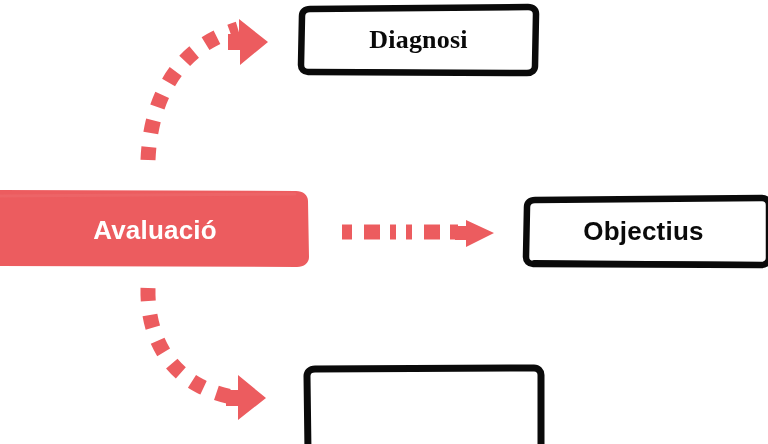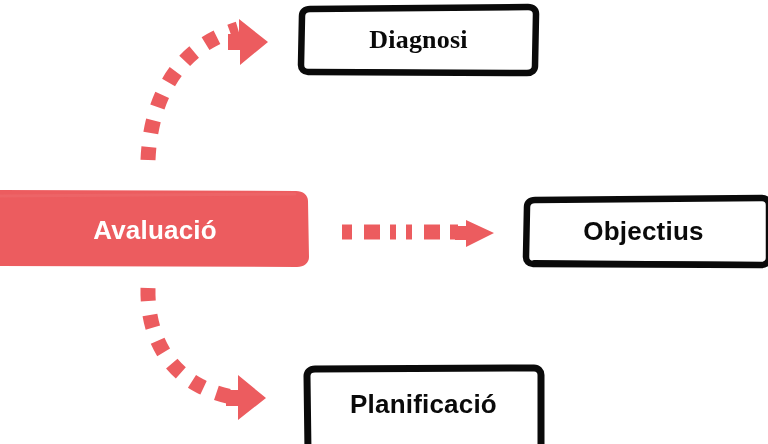--- a/index.html
+++ b/index.html
@@ -157,15 +157,14 @@
     </g>
 
   </svg>
 
   <div class="node-label label-source" id="node-avaluacio-label">Avaluació</div>
 
   <div class="node-label label-target" id="node-diagnosi-label">Diagnosi</div>
 
   <div class="node-label label-target" id="node-objectius-label">Objectius</div>
 
-  <div class="node-label label-target" id="node-planificacio-label">Planificació</div>
 
 </div>
 
 </body></html>

